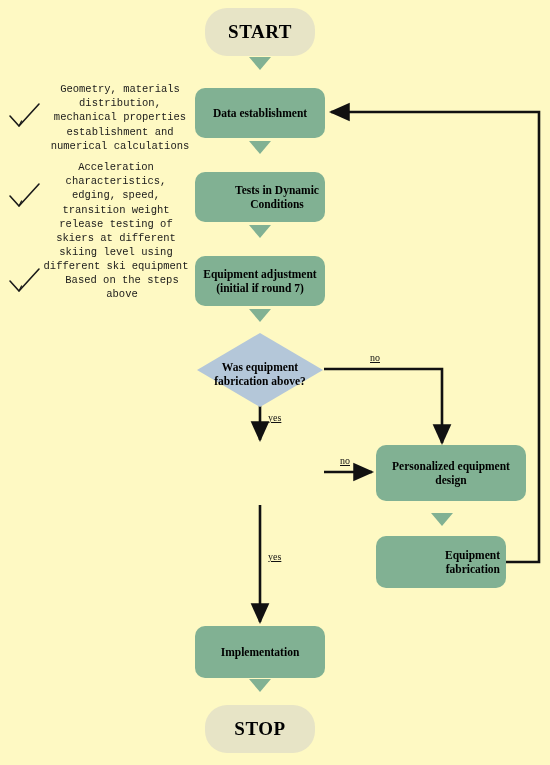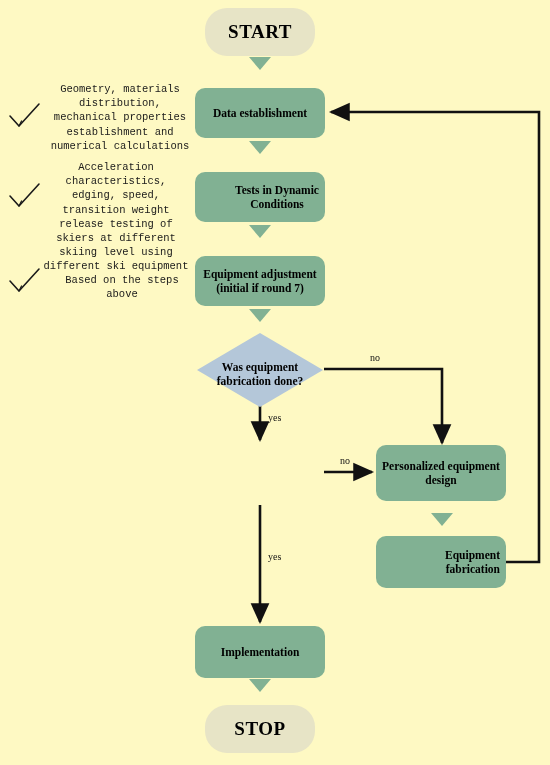--- a/index.html
+++ b/index.html
@@ -79,20 +79,21 @@
   }
   .check {
     position: absolute;
     width: 34px;
     height: 30px;
   }
   .edgelabel {
     position: absolute;
     font-size: 10px;
     color: #111111;
+    text-decoration: underline;
   }
   svg.wires {
     position: absolute;
     left: 0;
     top: 0;
     width: 550px;
     height: 765px;
     pointer-events: none;
   }
   .greenarrow {
@@ -152,27 +153,27 @@
     <span>(initial if round 7)</span>
   </div>
 
   <div class="decision-wrap" style="left:196px; top:332px; width:128px; height:76px;">
     <svg class="decision-shape" viewBox="0 0 128 76" preserveAspectRatio="none">
       <polygon points="64,1 127,38 64,75 1,38" fill="#b4c7d9"></polygon>
     </svg>
     <div class="decision-label">
       <div>
         <div>Was equipment</div>
-        <div>fabrication done?</div>
+        <div>fabrication above?</div>
       </div>
     </div>
   </div>
 
 
-  <div class="node process" style="left:376px; top:445px; width:130px; height:56px; flex-direction:column;">
+  <div class="node process" style="left:376px; top:445px; width:150px; height:56px; flex-direction:column;">
     <span>Personalized equipment</span>
     <span>design</span>
   </div>
 
   <div class="node process" style="left:376px; top:536px; width:130px; height:52px;padding-left:24px;">
     <span>Equipment fabrication</span>
   </div>
 
   <div class="node process" style="left:195px; top:626px; width:130px; height:52px;">
     <span>Implementation</span>

